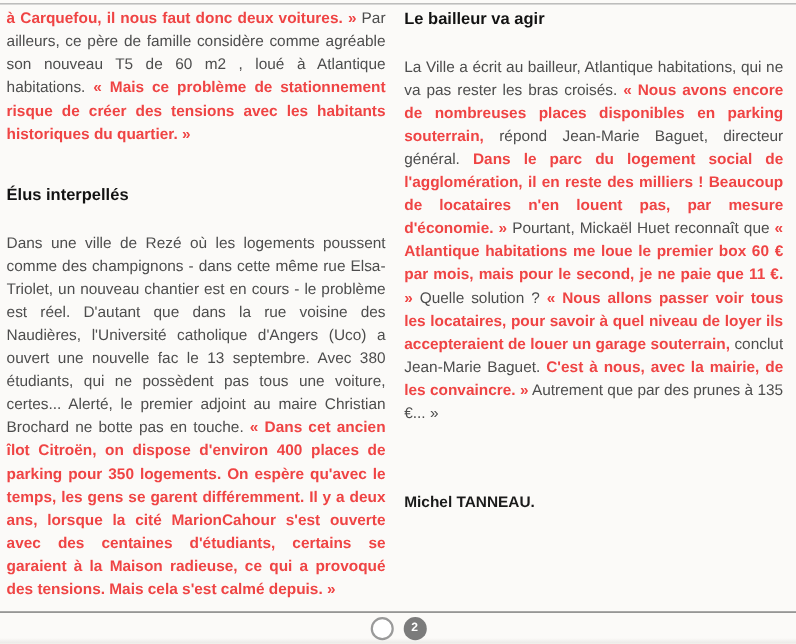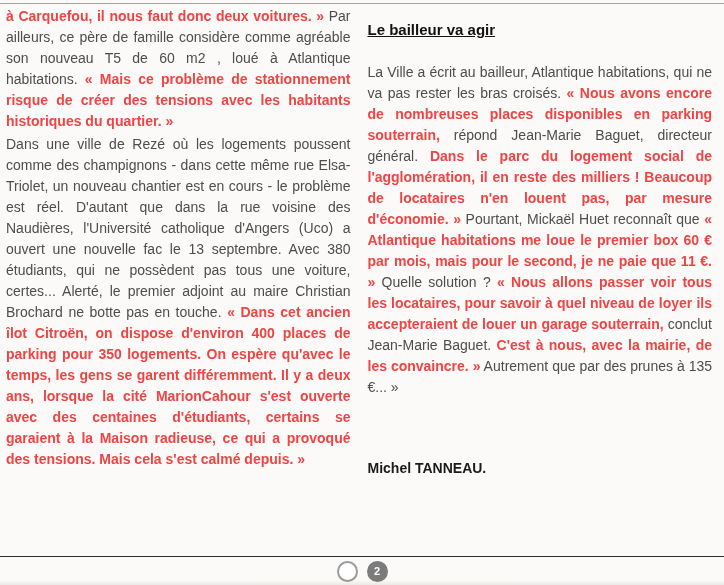--- a/index.html
+++ b/index.html
@@ -37,21 +37,21 @@
     color: #4d4d4d;
   }
   .para b { color: #ef4444; }
   .heading {
     margin: 36px 0 22px 0;
     font-size: 15px;
     line-height: 20px;
     font-weight: bold;
     color: #121212;
   }
-  .heading:first-child { margin-top: 16px; text-decoration: underline; }
+  .heading:first-child { margin-top: 4px; }
   .byline {
     margin: 60px 0 0 0;
     font-size: 14px;
     line-height: 21px;
     font-weight: bold;
     color: #1a1a1a;
   }
   .bottom-rule {
     position: absolute;
     bottom: 28px; left: 0; right: 0;
@@ -92,20 +92,21 @@
 </style>
 </head>
 <body>
 
 <div class="page">
   <div class="top-rule"></div>
 
   <div class="content">
     <div class="column">
         <p class="para"><b>à Carquefou, il nous faut donc deux voitures. »</b><span> Par ailleurs, ce père de famille considère comme agréable son nouveau T5 de 60 m2 , loué à Atlantique habitations. </span><b>« Mais ce problème de stationnement risque de créer des tensions avec les habitants historiques du quartier. »</b></p>
+        <h2 class="heading">Élus interpellés</h2>
         <p class="para"><span>Dans une ville de Rezé où les logements poussent comme des champignons - dans cette même rue Elsa-Triolet, un nouveau chantier est en cours - le problème est réel. D'autant que dans la rue voisine des Naudières, l'Université catholique d'Angers (Uco) a ouvert une nouvelle fac le 13 septembre. Avec 380 étudiants, qui ne possèdent pas tous une voiture, certes... Alerté, le premier adjoint au maire Christian Brochard ne botte pas en touche. </span><b>« Dans cet ancien îlot Citroën, on dispose d'environ 400 places de parking pour 350 logements. On espère qu'avec le temps, les gens se garent différemment. Il y a deux ans, lorsque la cité MarionCahour s'est ouverte avec des centaines d'étudiants, certains se garaient à la Maison radieuse, ce qui a provoqué des tensions. Mais cela s'est calmé depuis. »</b></p>
       </div>
     <div class="column">
         <h2 class="heading">Le bailleur va agir</h2>
         <p class="para"><span>La Ville a écrit au bailleur, Atlantique habitations, qui ne va pas rester les bras croisés. </span><b>« Nous avons encore de nombreuses places disponibles en parking souterrain,</b><span> répond Jean-Marie Baguet, directeur général. </span><b>Dans le parc du logement social de l'agglomération, il en reste des milliers ! Beaucoup de locataires n'en louent pas, par mesure d'économie. »</b><span> Pourtant, Mickaël Huet reconnaît que </span><b>« Atlantique habitations me loue le premier box 60 € par mois, mais pour le second, je ne paie que 11 €. »</b><span> Quelle solution ? </span><b>« Nous allons passer voir tous les locataires, pour savoir à quel niveau de loyer ils accepteraient de louer un garage souterrain,</b><span> conclut Jean-Marie Baguet. </span><b>C'est à nous, avec la mairie, de les convaincre. »</b><span> Autrement que par des prunes à 135 €... »</span></p>
         <p class="byline">Michel TANNEAU.</p>
       </div>
   </div>
 
   <div class="bottom-rule"></div>

